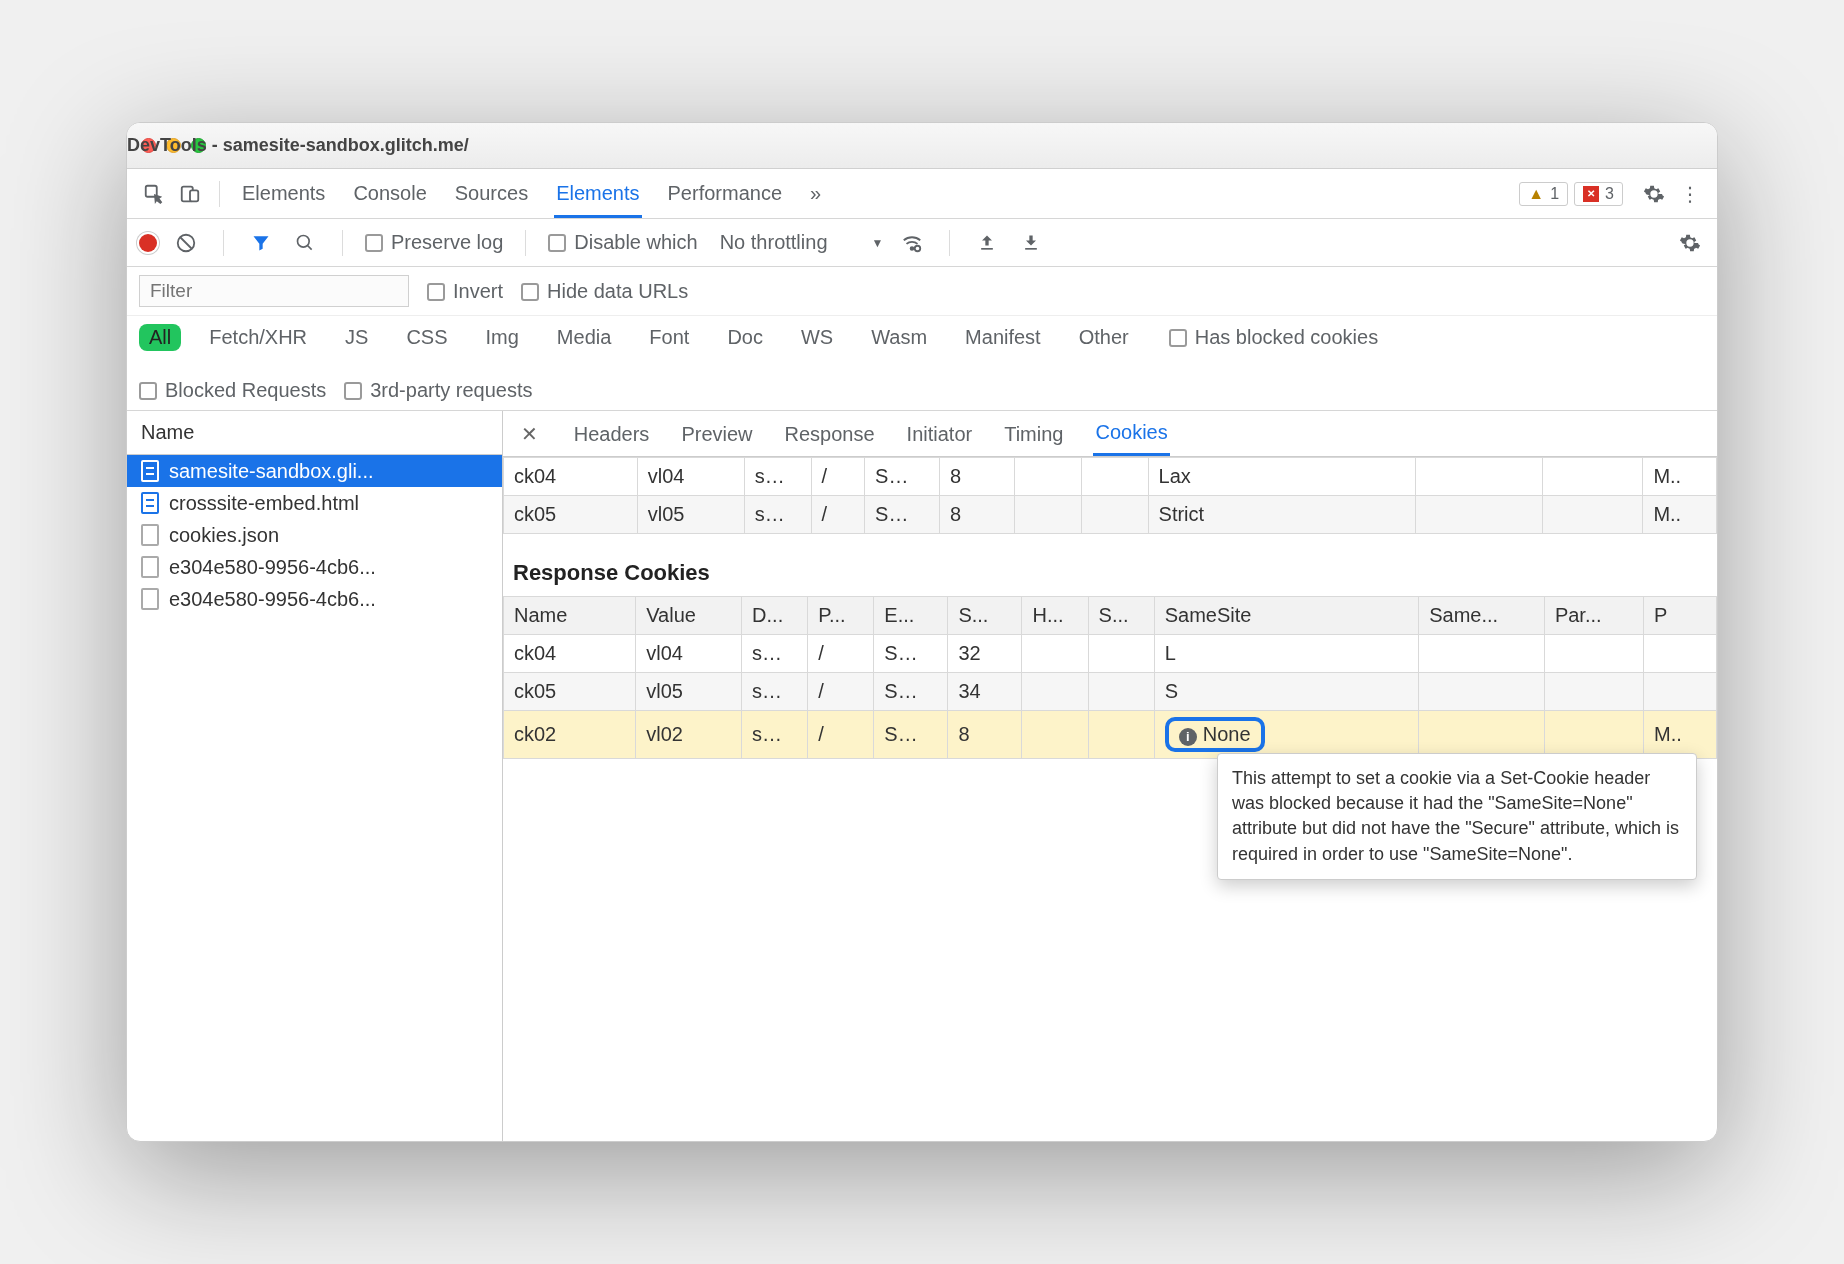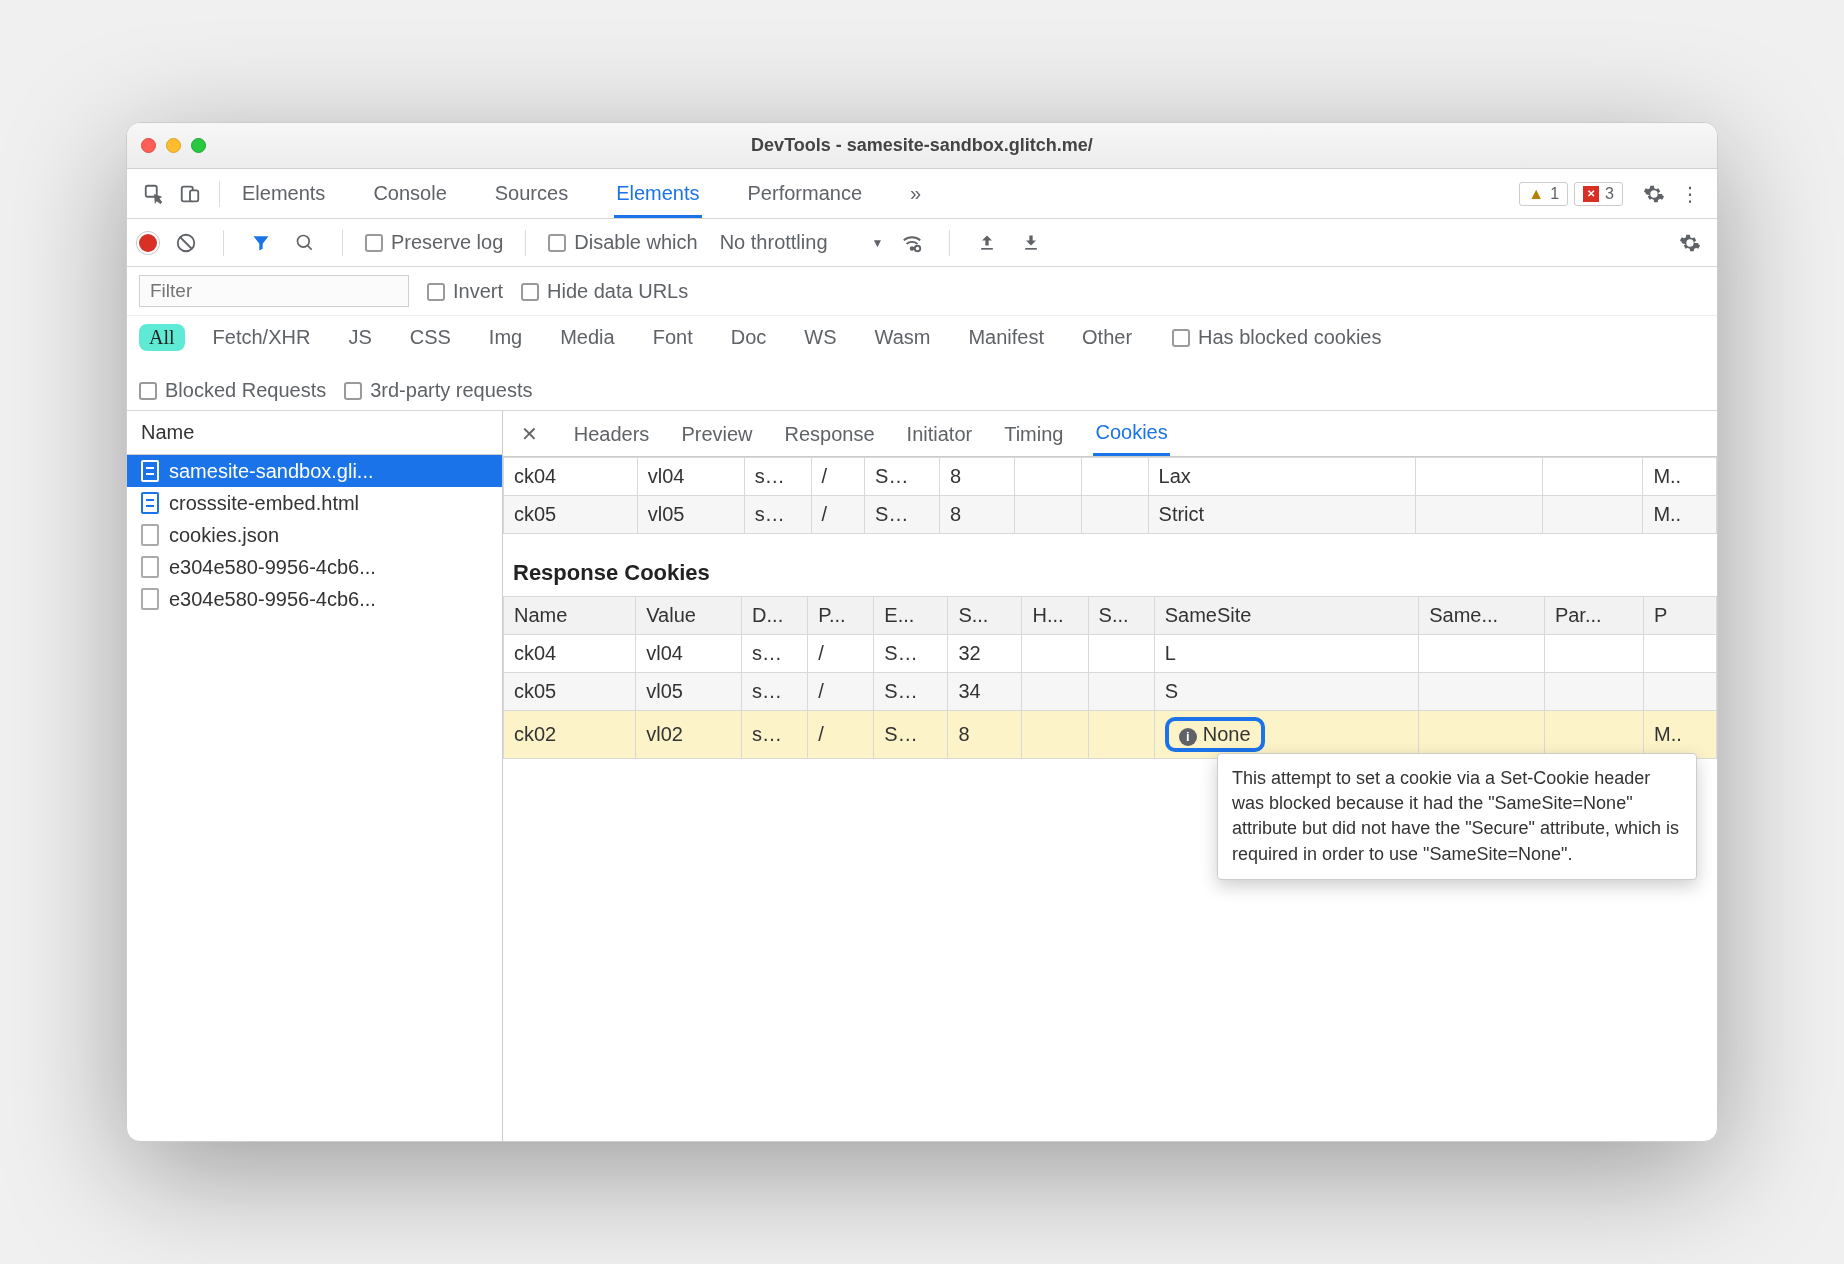--- a/index.html
+++ b/index.html
@@ -33,35 +33,35 @@
     display: flex;
     align-items: center;
     padding: 0 14px;
     position: relative;
   }
   .traffic { display: flex; gap: 10px; }
   .dot { width: 15px; height: 15px; border-radius: 50%; }
   .dot.red { background:#ff5f57; border:1px solid #e14640; }
   .dot.yellow { background:#febc2e; border:1px solid #e1a125; }
   .dot.green { background:#28c840; border:1px solid #1da52f; }
-  .title { position: absolute; left:0; right:0; text-align:center; font-weight:600; font-size:18px; color:#444; pointer-events:none;}
+  .title { position: absolute; left:0; right:0; font-weight:600; font-size:18px; color:#444; pointer-events:none;}
   
   .toolbar {
     height: 50px;
     border-bottom: 1px solid #d6d6d6;
     display:flex;
     align-items:center;
     padding: 0 12px;
     gap: 6px;
     color:#5f6367;
     font-size: 20px;
   }
   .icon-btn { width:30px; height:30px; display:flex; align-items:center; justify-content:center; color:#5f6367; cursor:pointer;}
   .vdiv { width:1px; height:26px; background:#dcdcdc; margin:0 8px;}
-  .tabs { display:flex; gap: 44px; margin-left: 6px; }
+  .tabs { display:flex; gap: 24px; margin-left: 6px; }
   .tab { padding: 12px 2px 10px; color:#5f6367; cursor:pointer; font-size:20px;}
   .tab.active { color:#1a73e8; border-bottom: 3px solid #1a73e8; }
   .badge { border:1px solid #ccc; border-radius:3px; padding:2px 8px; font-size:16px; display:flex; align-items:center; gap:6px;}
   .warn-tri { color:#b78100; }
   .err-sq { background:#d93025; color:#fff; font-size:10px; width:16px; height:16px; display:inline-flex; align-items:center; justify-content:center; font-weight:bold;}
   
   .netbar {
     height: 48px;
     border-bottom: 1px solid #d6d6d6;
     display:flex; align-items:center; padding:0 12px; gap:14px;
@@ -83,21 +83,21 @@
   .filter-input { width:270px; height:32px; border:1px solid #d0d0d0; background:#fbfbfb; padding:0 10px; font-size:19px; color:#777;}
   
   .typebar {
     padding: 8px 12px;
     display:flex; align-items:center; gap:18px; flex-wrap:wrap;
     font-size:20px; color:#5f6367;
     border-bottom: 1px solid #d6d6d6;
     row-gap: 14px;
   }
   .chip { padding:2px 10px; border-radius:8px; cursor:pointer;}
-  .chip.active { background:#5eead4; color:#222;font-family:Liberation Serif, serif; }
+  .chip.active { background:#22c55e; color:#222; }
   
   .split { display:flex; flex:1; overflow:hidden; }
   .sidebar { width:376px; border-right:1px solid #ccc; display:flex; flex-direction:column;}
   .side-head { height:44px; display:flex; align-items:center; padding:0 14px; font-size:20px; color:#333; border-bottom:1px solid #ccc;}
   .side-list { flex:1; overflow:hidden;}
   .req-row { height:32px; display:flex; align-items:center; padding:0 14px; gap:10px; font-size:20px; color:#333; cursor:pointer; white-space:nowrap; overflow:hidden; text-overflow:ellipsis;}
   .req-row.selected { background:#1a73e8; color:#fff; }
   .fi { width:18px; height:22px; border:2px solid currentColor; border-radius:2px; position:relative;}
   .fi.doc { color:#1a73e8; }
   .req-row.selected .fi.doc { color:#fff; }

